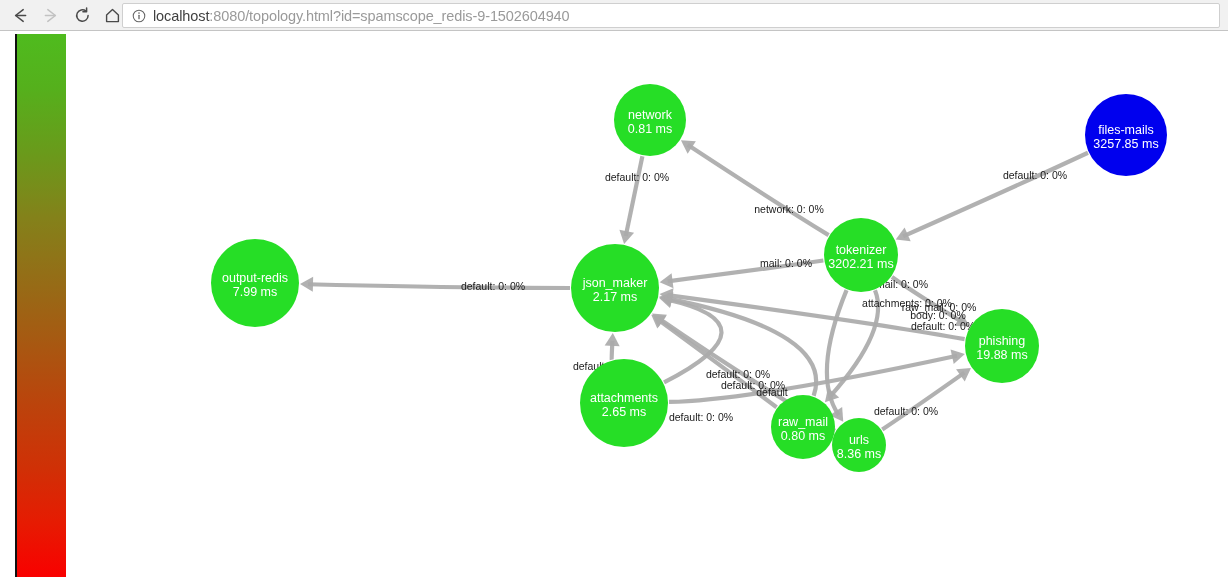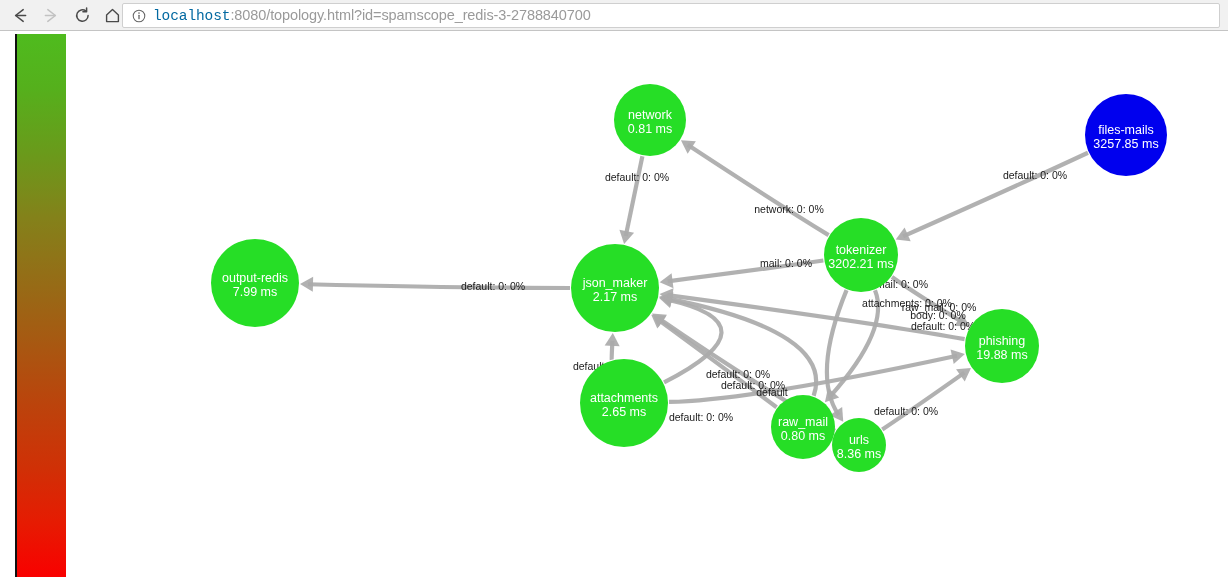--- a/index.html
+++ b/index.html
@@ -66,22 +66,21 @@
     display: block;
   }
   #url-text {
     font-size: 14.5px;
     color: #9a9a9a;
     white-space: nowrap;
     overflow: hidden;
     letter-spacing: -0.1px;
   }
   #url-host {
-    color: #0369a1;
-    font-family: Liberation Mono, monospace;
+    color: #404040;
   }
 
   
   #legend-bar {
     position: absolute;
     left: 15px;
     top: 34px;
     width: 51px;
     height: 543px;
     border-left: 2px solid #111111;
@@ -173,21 +172,21 @@
         <path d="M3.6 9.0 L9.5 3.4 L15.4 9.0 L15.4 15.6 L3.6 15.6 Z" fill="none" stroke="#4a4a4a" stroke-width="1.4" stroke-linejoin="round"></path>
       </svg>
     </div>
 
     <div id="urlbar">
       <svg id="info-icon" viewBox="0 0 16 16">
         <circle cx="8" cy="8" r="6.6" fill="none" stroke="#666666" stroke-width="1.2"></circle>
         <circle cx="8" cy="4.7" r="0.95" fill="#666666"></circle>
         <rect x="7.25" y="6.6" width="1.5" height="5.2" rx="0.6" fill="#666666"></rect>
       </svg>
-      <div id="url-text"><span id="url-host">localhost</span><span id="url-rest">:8080/topology.html?id=spamscope_redis-3-2788840700</span></div>
+      <div id="url-text"><span id="url-host">localhost</span><span id="url-rest">:8080/topology.html?id=spamscope_redis-9-1502604940</span></div>
     </div>
 
   </div>
 
   <div id="legend-bar"></div>
 
   <div id="graph-canvas">
     <svg id="graph-svg" viewBox="0 0 1161 545">
       <g id="edges-layer">
           <path d="M575.3756941644212,124.20593819424599 Q567.975,159.35000000000002 558.7269981264935,204.09690268207297" class="edge-path"></path>

